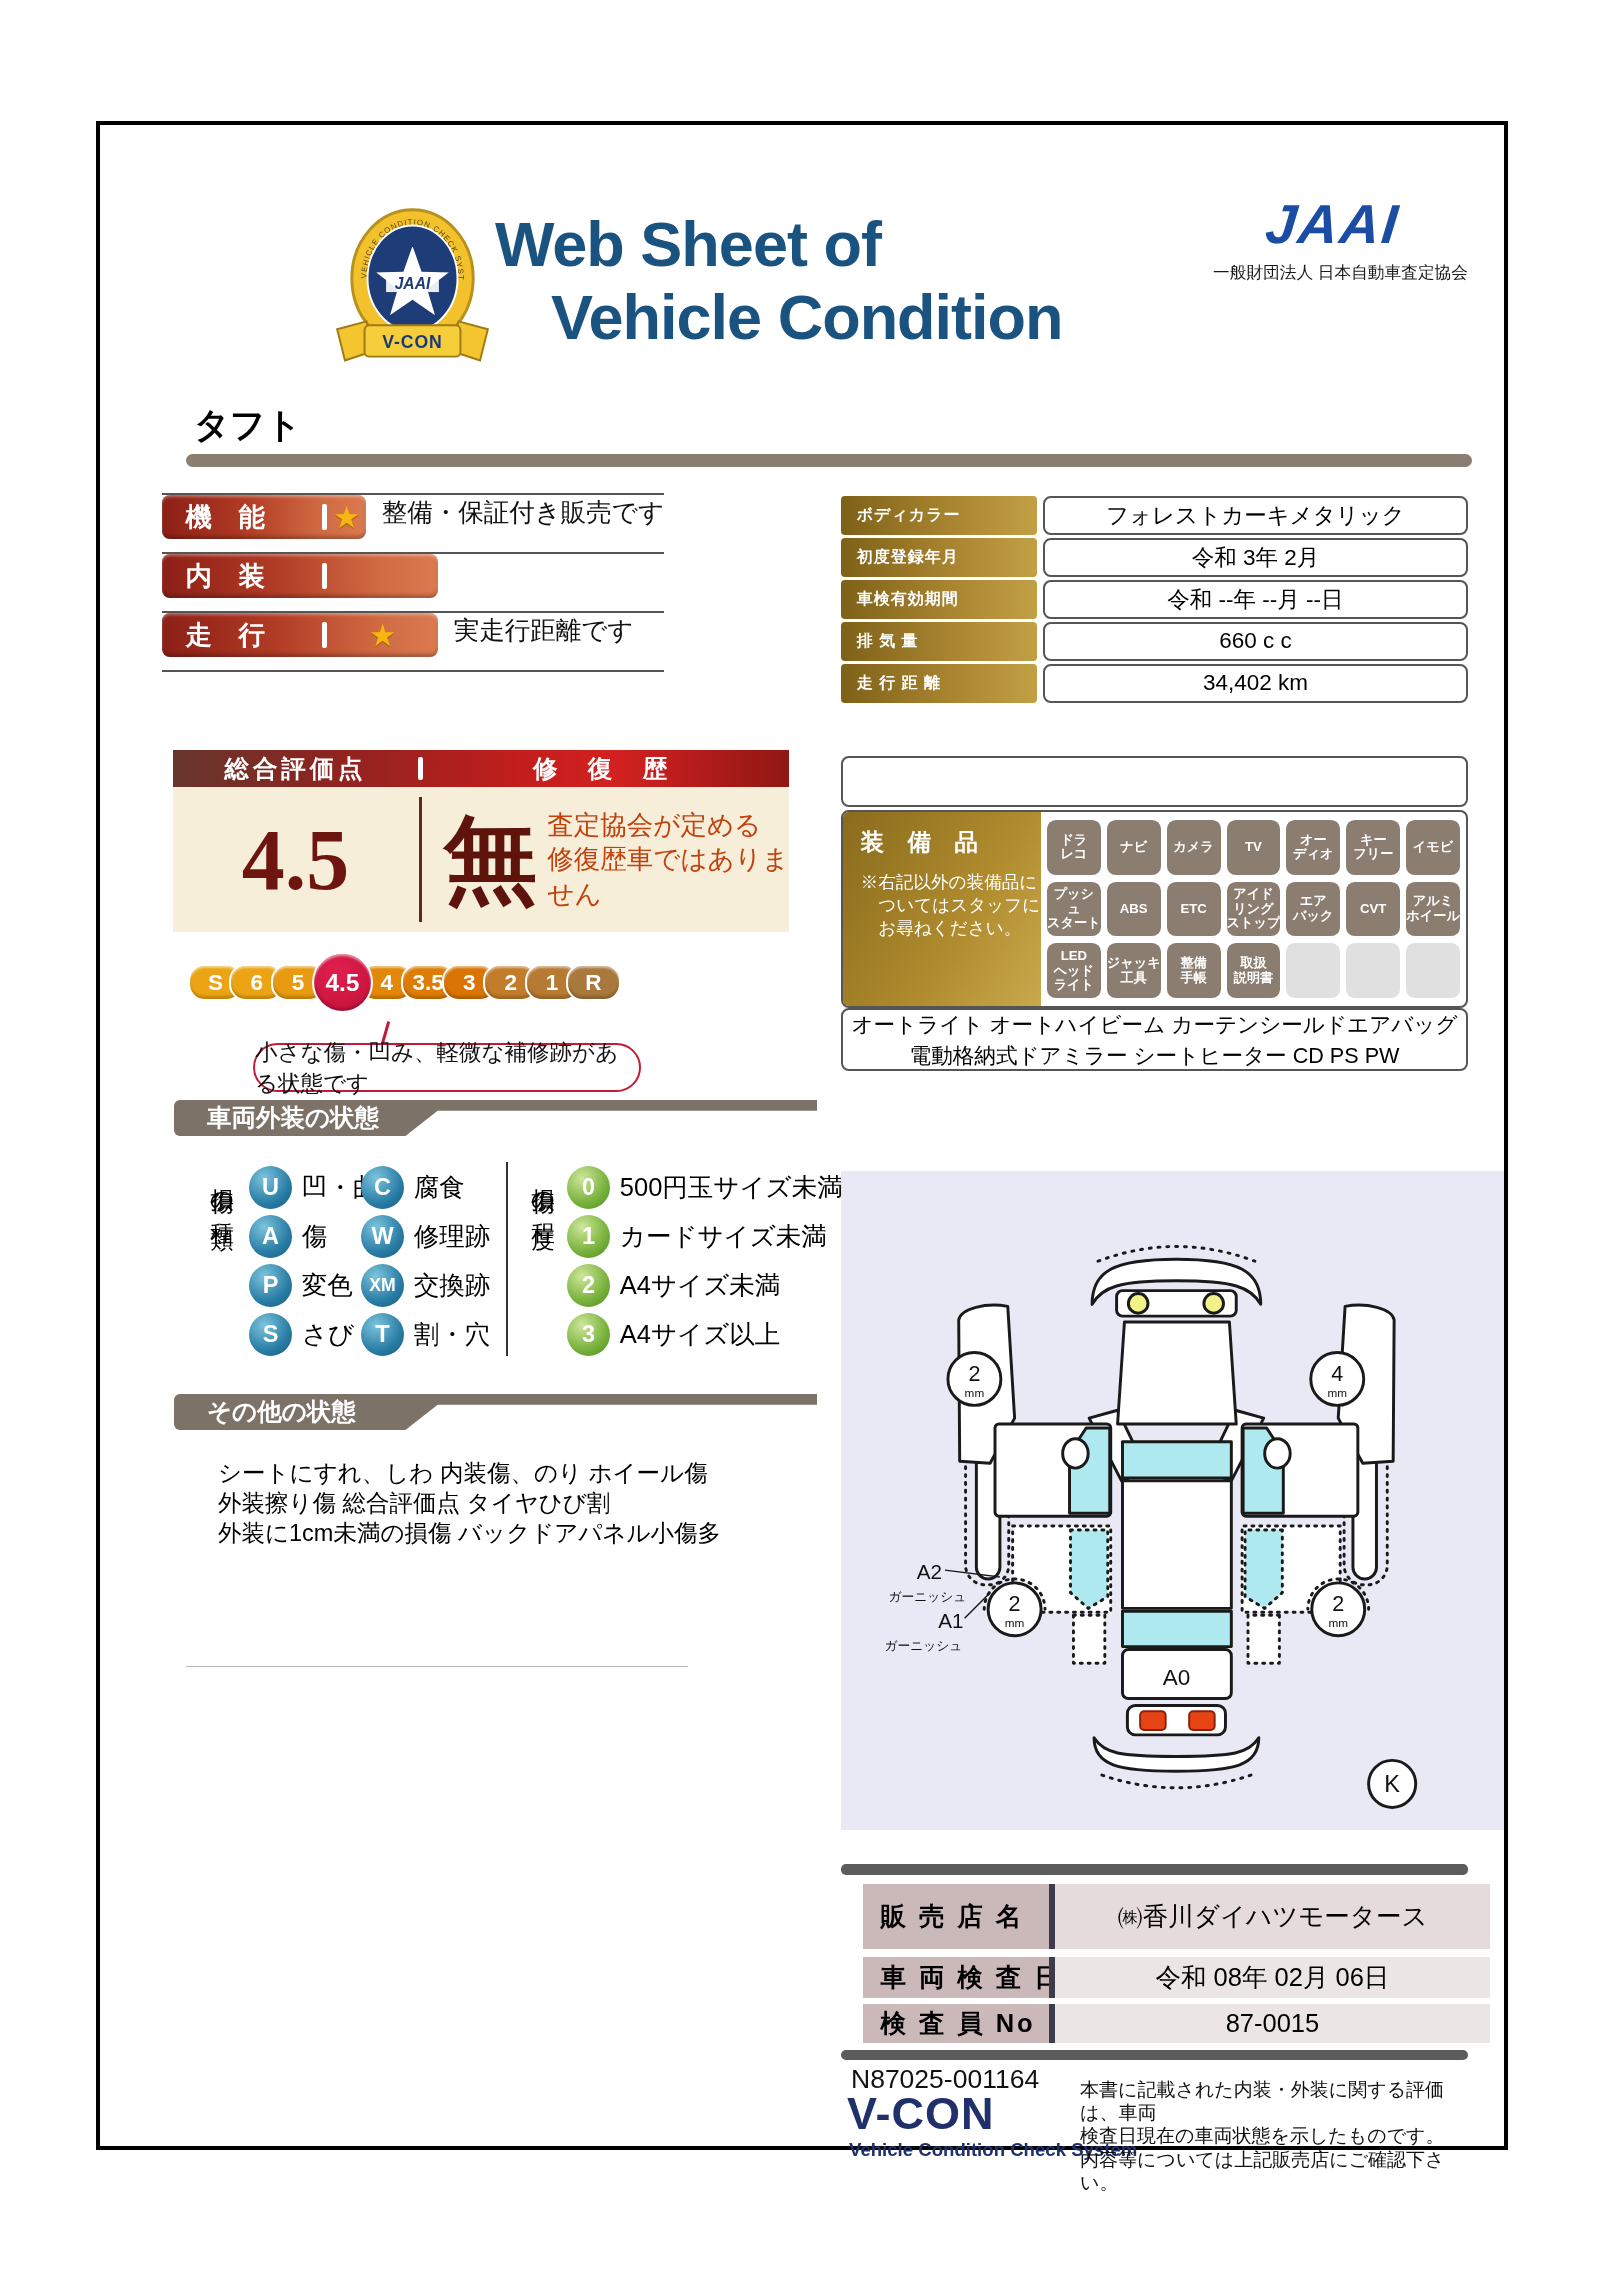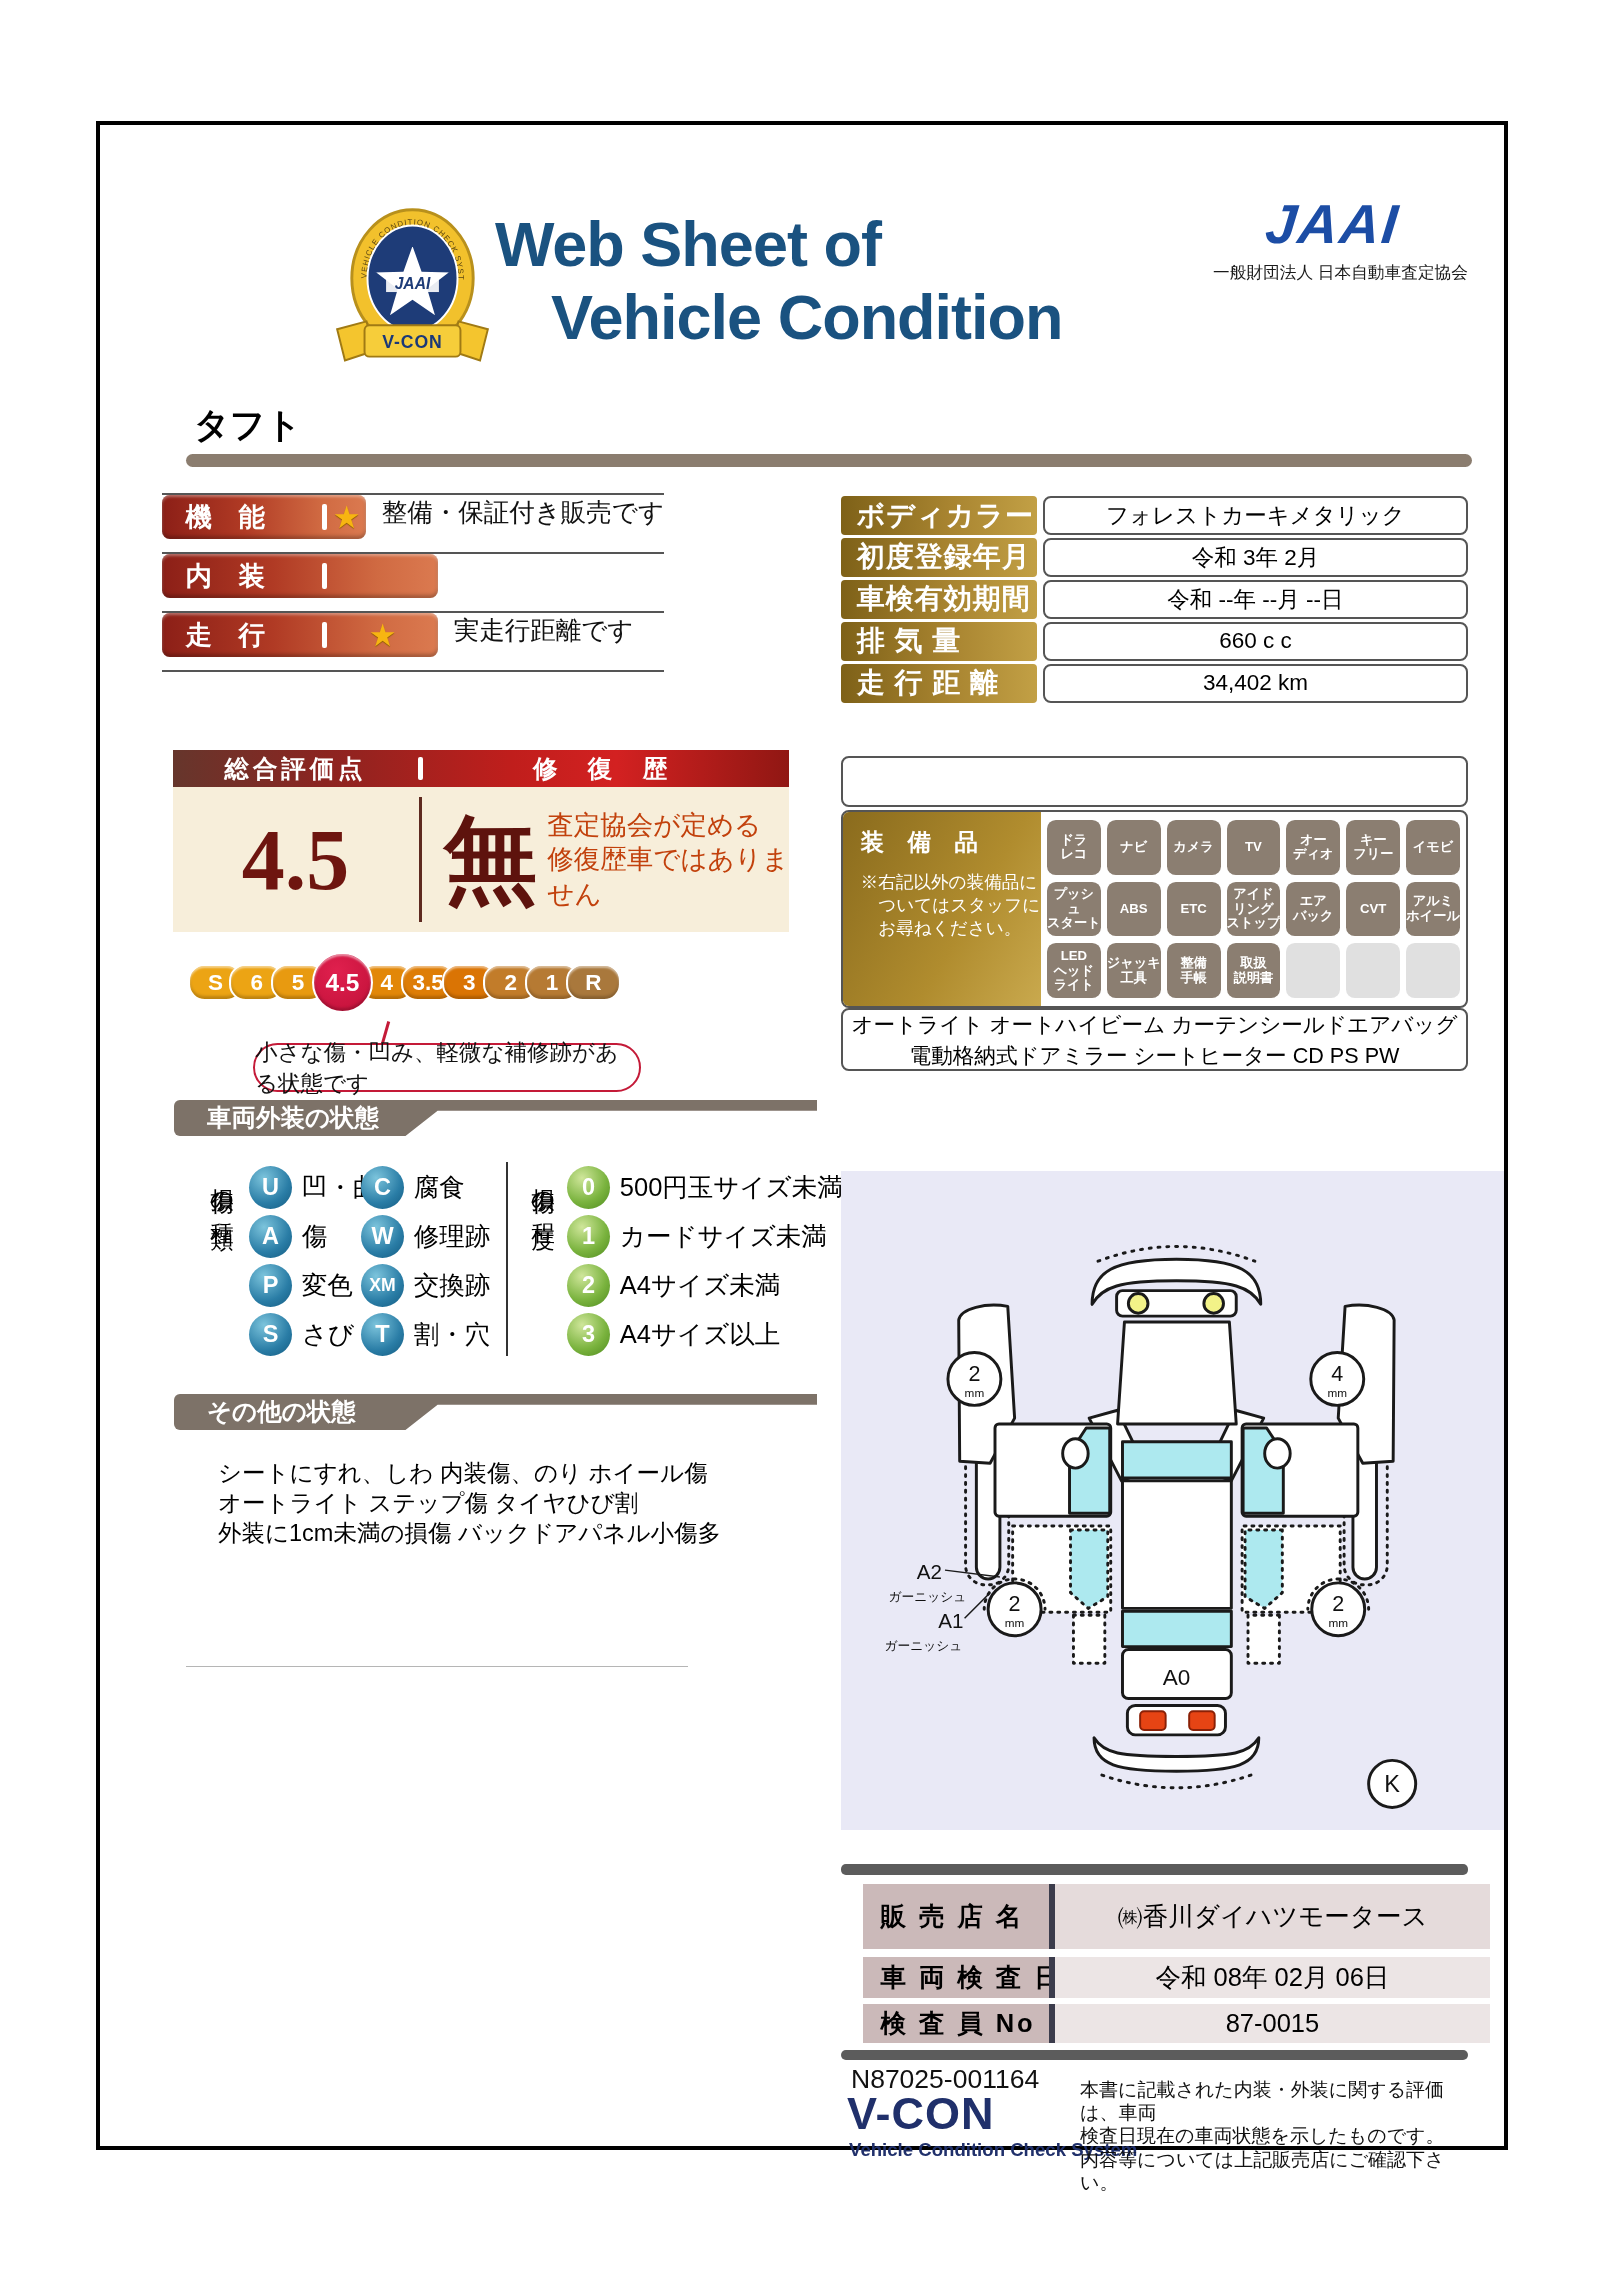--- a/index.html
+++ b/index.html
@@ -53,21 +53,21 @@
   .s7{background:#c27c2a;} .s8{background:#b67a33;} .s9{background:#a9783c;}
   .seg.sel{width:57px;height:57px;border-radius:50%;margin-top:-11.8px;font-size:24.5px;
     background:radial-gradient(circle at 40% 30%,#e0204e,#c01038);z-index:5;}
   #scale-pointer{left:384px;top:1021px;width:2.9px;height:23.5px;background:#c41a38;transform:rotate(16deg);}
   #callout{left:253px;top:1043px;width:384px;height:45px;border:2.9px solid #c41a38;border-radius:25.5px;
     background:#fff;display:flex;align-items:center;justify-content:center;font-size:22.5px;color:#111;}
 
   
   #info-table{left:841px;top:496px;width:627px;}
   .info-row{display:flex;height:39px;margin-bottom:2.9px;}
-  .info-label{width:196px;border-radius:3.9px;color:#fff;font-size:28px;font-weight:700;letter-spacing:1px;
+  .info-label{width:196px;border-radius:3.9px;color:#fff;font-size:16px;font-weight:700;letter-spacing:1px;
     display:flex;align-items:center;padding-left:15.7px;box-sizing:border-box;
     background:linear-gradient(90deg,#7e6118,#a88430 55%,#c2a045);}
   .info-value{flex:1;margin-left:5.9px;background:#fff;border:2px solid #555;border-radius:7.8px;
     display:flex;align-items:center;justify-content:center;font-size:22.5px;color:#000;}
   #empty-cell{left:841px;top:756px;width:623px;height:47px;border:2px solid #555;border-radius:7.8px;background:#fff;}
 
   
   #equip{left:841px;top:810px;width:623px;height:194px;border:2px solid #555;border-radius:7.8px;
     display:flex;overflow:hidden;background:#fff;}
   #equip-gold{width:198px;color:#fff;padding:13.7px 0 0 17.6px;box-sizing:border-box;
@@ -347,21 +347,21 @@
     <span class="leg-text">A4サイズ未満</span>
   </div>
   <div class="abs leg-item" style="left:567px;top:1313px;">
     <span class="leg-circle green">3</span>
     <span class="leg-text">A4サイズ以上</span>
   </div>
 
   <div class="abs banner" id="banner-other">その他の状態</div>
   <div class="abs" id="other-lines">
     <div>シートにすれ、しわ 内装傷、のり ホイール傷</div>
-    <div>オートライト ステップ傷 タイヤひび割</div>
+    <div>外装擦り傷 総合評価点 タイヤひび割</div>
     <div>外装に1cm未満の損傷 バックドアパネル小傷多</div>
   </div>
   <div class="abs" id="other-underline"></div>
 
   <div class="abs" id="car-panel">
     <svg width="663" height="659" viewBox="0 0 676 672">
       <g fill="#ffffff" stroke="#1a1a1a" stroke-width="3" stroke-linejoin="round">
 
         <g id="sideparts">
           <rect x="127" y="246" width="44" height="176" rx="20" fill="none" stroke-dasharray="2 6" stroke-linecap="round"></rect>

